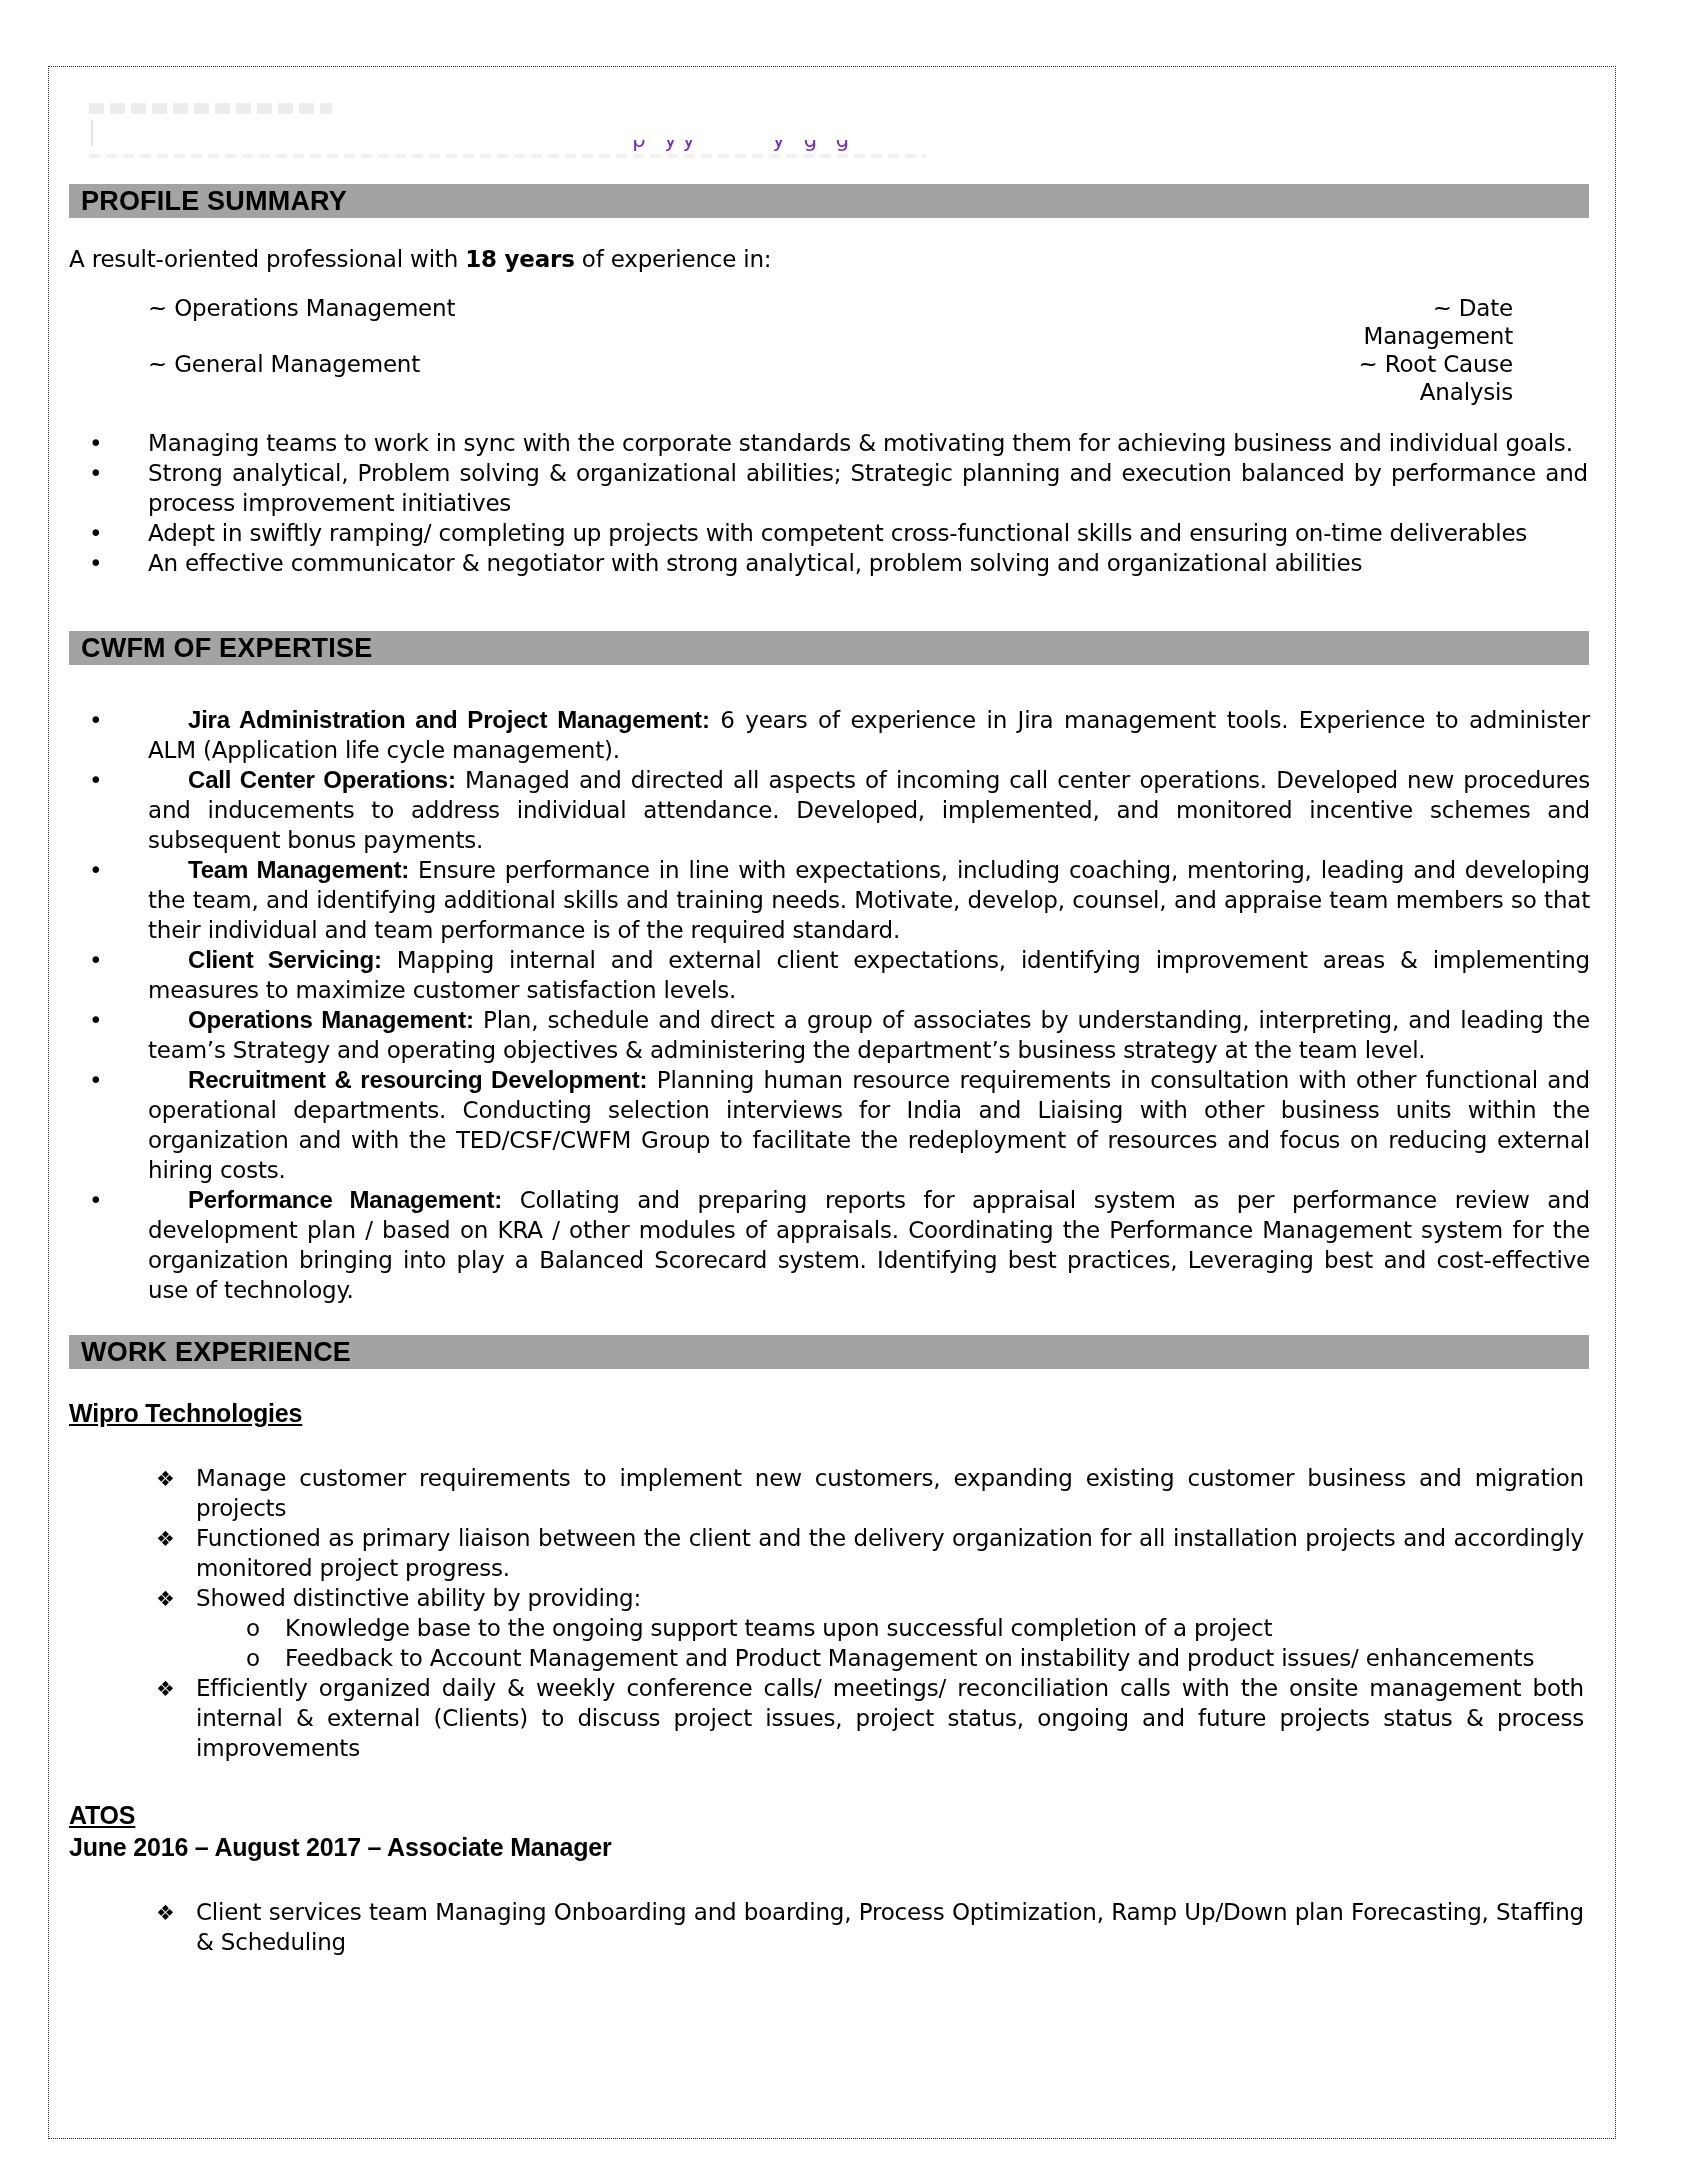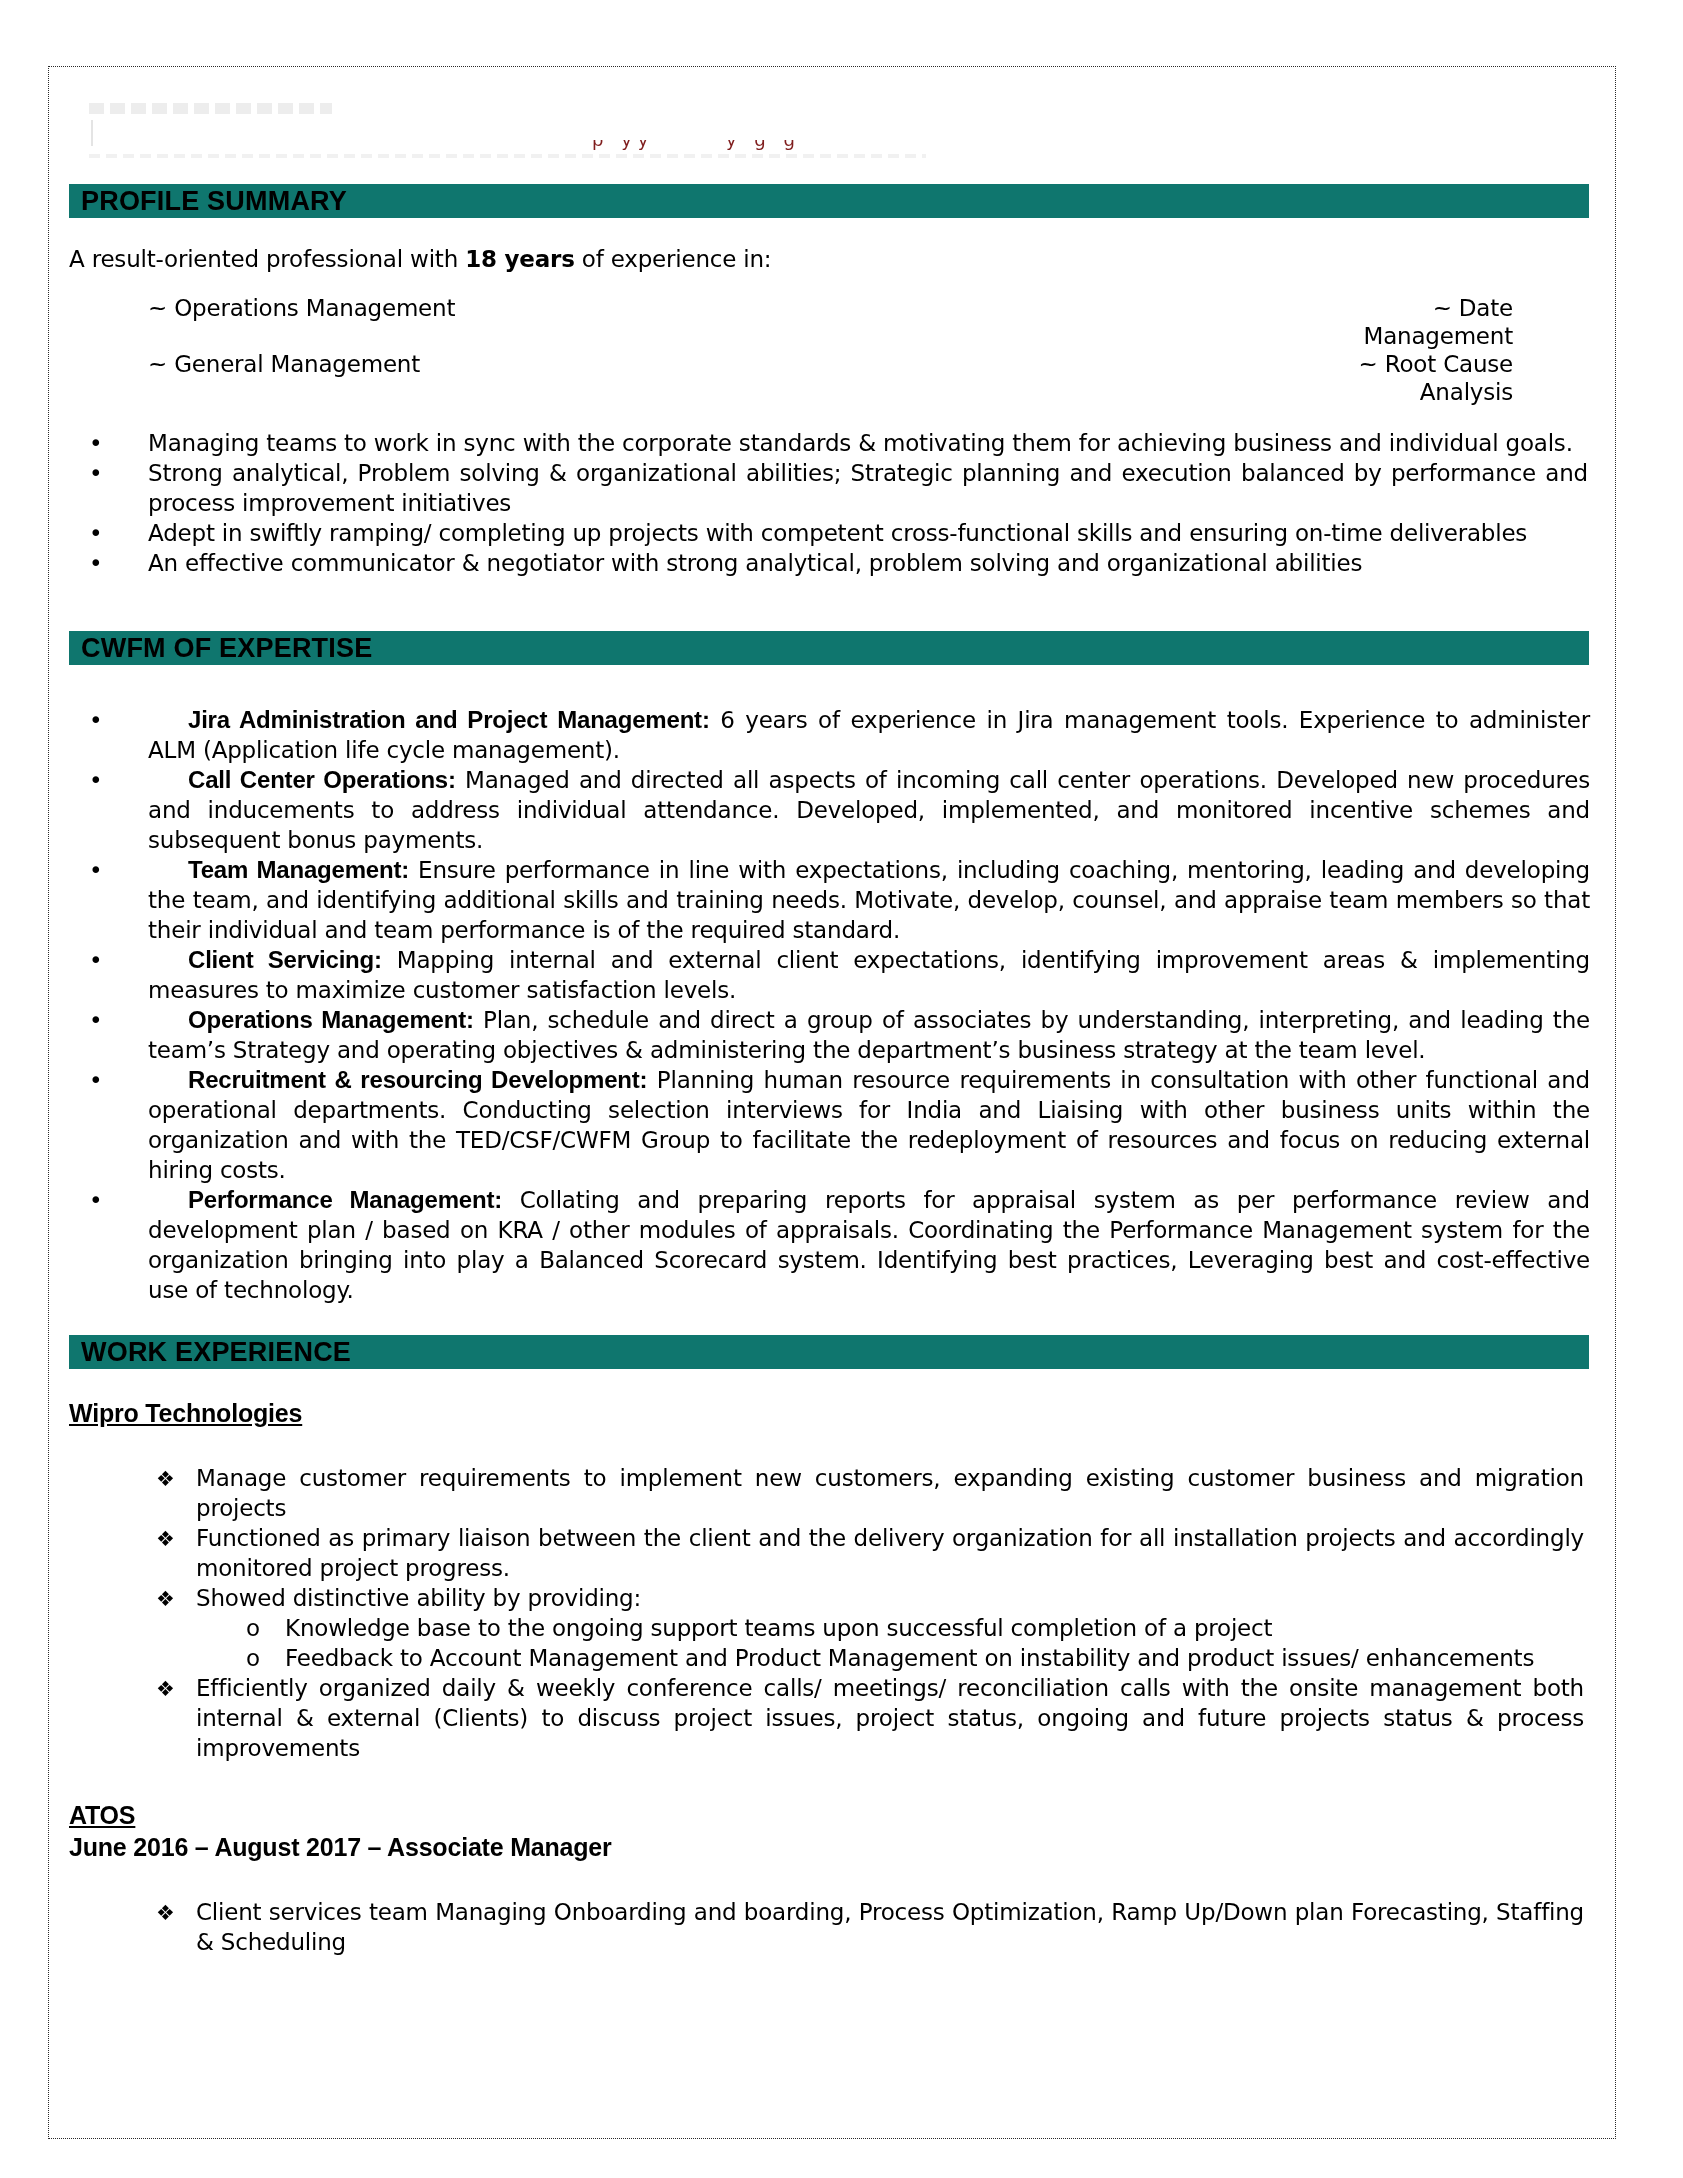--- a/index.html
+++ b/index.html
@@ -11,26 +11,26 @@
         letter-spacing:-0.2px;}
 
   
   .header-zone{position:relative;height:117px;}
   .faint-smudge{position:absolute;left:20px;top:36px;width:243px;height:11px;
         background:repeating-linear-gradient(90deg,#ededed 0 15px,#ffffff 15px 21px);}
   .faint-tick{position:absolute;left:22px;top:53px;width:2px;height:26px;background:#e4e4e4;}
   .faint-line{position:absolute;left:20px;top:87px;width:837px;height:4px;
         background:repeating-linear-gradient(90deg,#f1f1f1 0 11px,#ffffff 11px 17px);}
   .frag-clip{position:absolute;top:73px;height:13px;overflow:hidden;}
-  .frag-clip>span{display:block;margin-top:-15px;font-size:18px;letter-spacing:6px;color:#7f1d1d;}
+  .frag-clip>span{display:block;margin-top:-15px;font-size:21px;letter-spacing:6px;color:#6d28d9;text-align:right;}
   .frag-1{left:523px;width:109px;}
   .frag-2{left:657px;width:129px;}
 
   
-  .section-bar{height:34px;background:#0f766e;display:flex;align-items:center;
+  .section-bar{height:34px;background:#a3a3a3;display:flex;align-items:center;
         padding-left:12px;box-sizing:border-box;margin-right:5px;}
   .section-bar span{font-family:"Liberation Sans",sans-serif;font-weight:bold;font-size:27px;
         letter-spacing:0.2px;line-height:34px;}
   .bar-expertise{margin-top:53px;}
   .bar-work{margin-top:30px;}
 
   
   .intro{margin-top:26px;}
   .cols{display:flex;margin-top:20px;margin-left:79px;line-height:28px;}
   .col-0{width:545px;}

